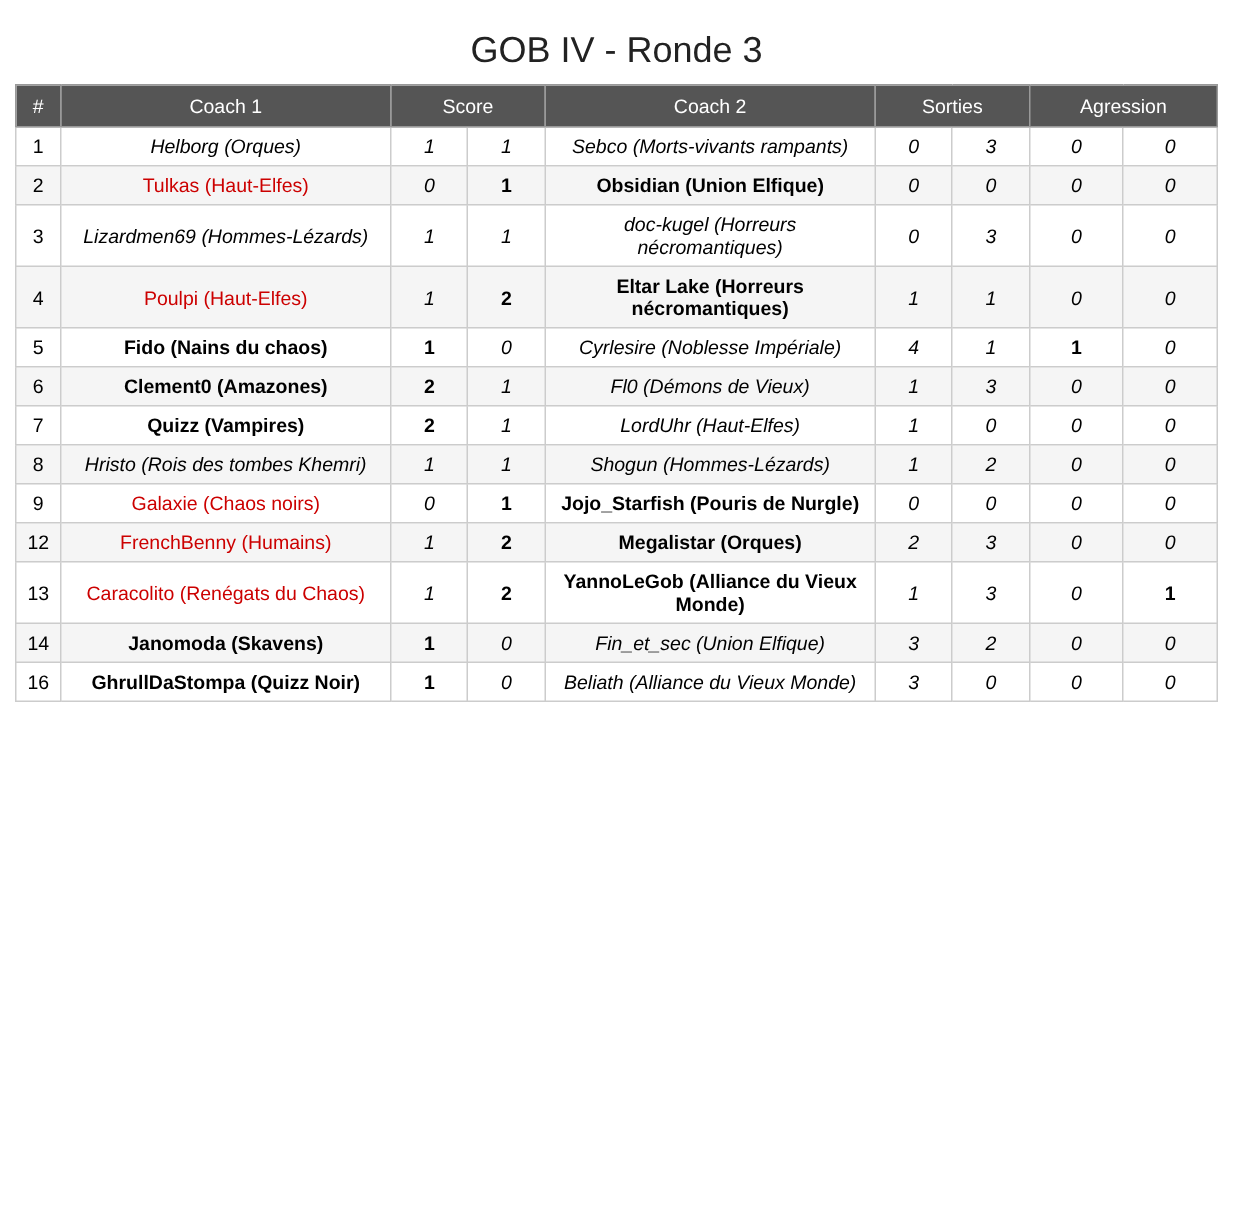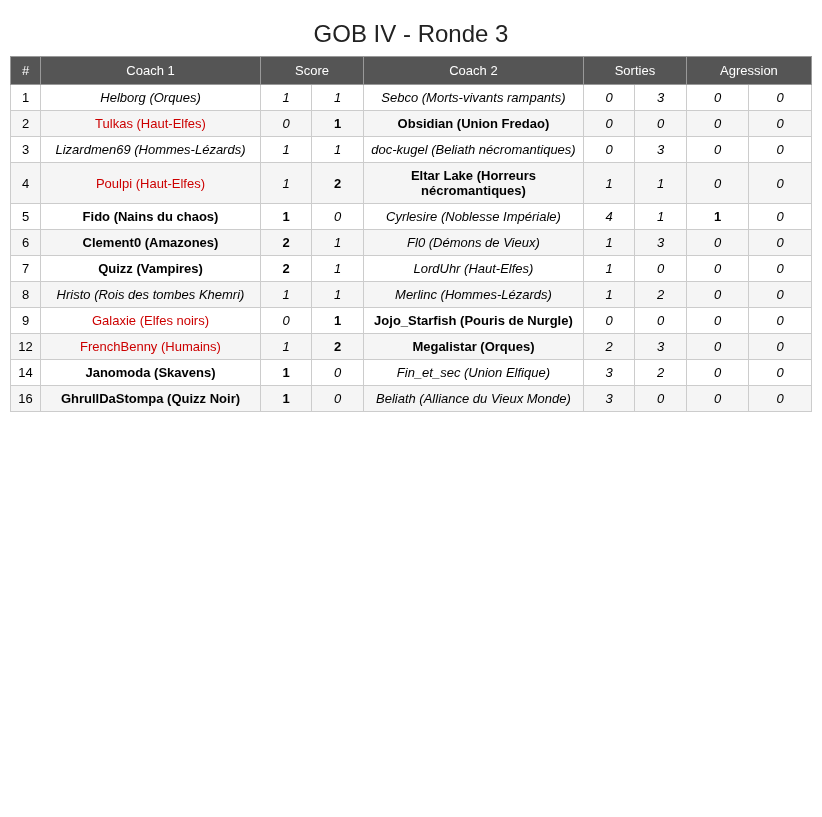--- a/index.html
+++ b/index.html
@@ -79,32 +79,32 @@
           <td style="font-style: italic;">0</td>
           <td style="font-style: italic;">3</td>
           <td style="font-style: italic;">0</td>
           <td style="font-style: italic;">0</td>
         </tr>
         <tr>
           <td>2</td>
           <td class="red">Tulkas (Haut-Elfes)</td>
           <td style="font-style: italic;">0</td>
           <td style="font-weight: bold;">1</td>
-          <td class="bold">Obsidian (Union Fredao)</td>
+          <td class="bold">Obsidian (Union Elfique)</td>
           <td style="font-style: italic;">0</td>
           <td style="font-style: italic;">0</td>
           <td style="font-style: italic;">0</td>
           <td style="font-style: italic;">0</td>
         </tr>
         <tr>
           <td>3</td>
           <td class="italic">Lizardmen69 (Hommes-Lézards)</td>
           <td style="font-style: italic;">1</td>
           <td style="font-style: italic;">1</td>
-          <td class="italic">doc-kugel (Beliath nécromantiques)</td>
+          <td class="italic">doc-kugel (Horreurs nécromantiques)</td>
           <td style="font-style: italic;">0</td>
           <td style="font-style: italic;">3</td>
           <td style="font-style: italic;">0</td>
           <td style="font-style: italic;">0</td>
         </tr>
         <tr>
           <td>4</td>
           <td class="red">Poulpi (Haut-Elfes)</td>
           <td style="font-style: italic;">1</td>
           <td style="font-weight: bold;">2</td>
@@ -145,47 +145,58 @@
           <td style="font-style: italic;">1</td>
           <td style="font-style: italic;">0</td>
           <td style="font-style: italic;">0</td>
           <td style="font-style: italic;">0</td>
         </tr>
         <tr>
           <td>8</td>
           <td class="italic">Hristo (Rois des tombes Khemri)</td>
           <td style="font-style: italic;">1</td>
           <td style="font-style: italic;">1</td>
-          <td class="italic">Merlinc (Hommes-Lézards)</td>
+          <td class="italic">Shogun (Hommes-Lézards)</td>
           <td style="font-style: italic;">1</td>
           <td style="font-style: italic;">2</td>
           <td style="font-style: italic;">0</td>
           <td style="font-style: italic;">0</td>
         </tr>
         <tr>
           <td>9</td>
-          <td class="red">Galaxie (Elfes noirs)</td>
+          <td class="red">Galaxie (Chaos noirs)</td>
           <td style="font-style: italic;">0</td>
           <td style="font-weight: bold;">1</td>
           <td class="bold">Jojo_Starfish (Pouris de Nurgle)</td>
           <td style="font-style: italic;">0</td>
           <td style="font-style: italic;">0</td>
           <td style="font-style: italic;">0</td>
           <td style="font-style: italic;">0</td>
         </tr>
         <tr>
           <td>12</td>
           <td class="red">FrenchBenny (Humains)</td>
           <td style="font-style: italic;">1</td>
           <td style="font-weight: bold;">2</td>
           <td class="bold">Megalistar (Orques)</td>
           <td style="font-style: italic;">2</td>
           <td style="font-style: italic;">3</td>
           <td style="font-style: italic;">0</td>
           <td style="font-style: italic;">0</td>
+        </tr>
+        <tr>
+          <td>13</td>
+          <td class="red">Caracolito (Renégats du Chaos)</td>
+          <td style="font-style: italic;">1</td>
+          <td style="font-weight: bold;">2</td>
+          <td class="bold">YannoLeGob (Alliance du Vieux Monde)</td>
+          <td style="font-style: italic;">1</td>
+          <td style="font-style: italic;">3</td>
+          <td style="font-style: italic;">0</td>
+          <td style="font-weight: bold;">1</td>
         </tr>
         <tr>
           <td>14</td>
           <td class="bold">Janomoda (Skavens)</td>
           <td style="font-weight: bold;">1</td>
           <td style="font-style: italic;">0</td>
           <td class="italic">Fin_et_sec (Union Elfique)</td>
           <td style="font-style: italic;">3</td>
           <td style="font-style: italic;">2</td>
           <td style="font-style: italic;">0</td>

